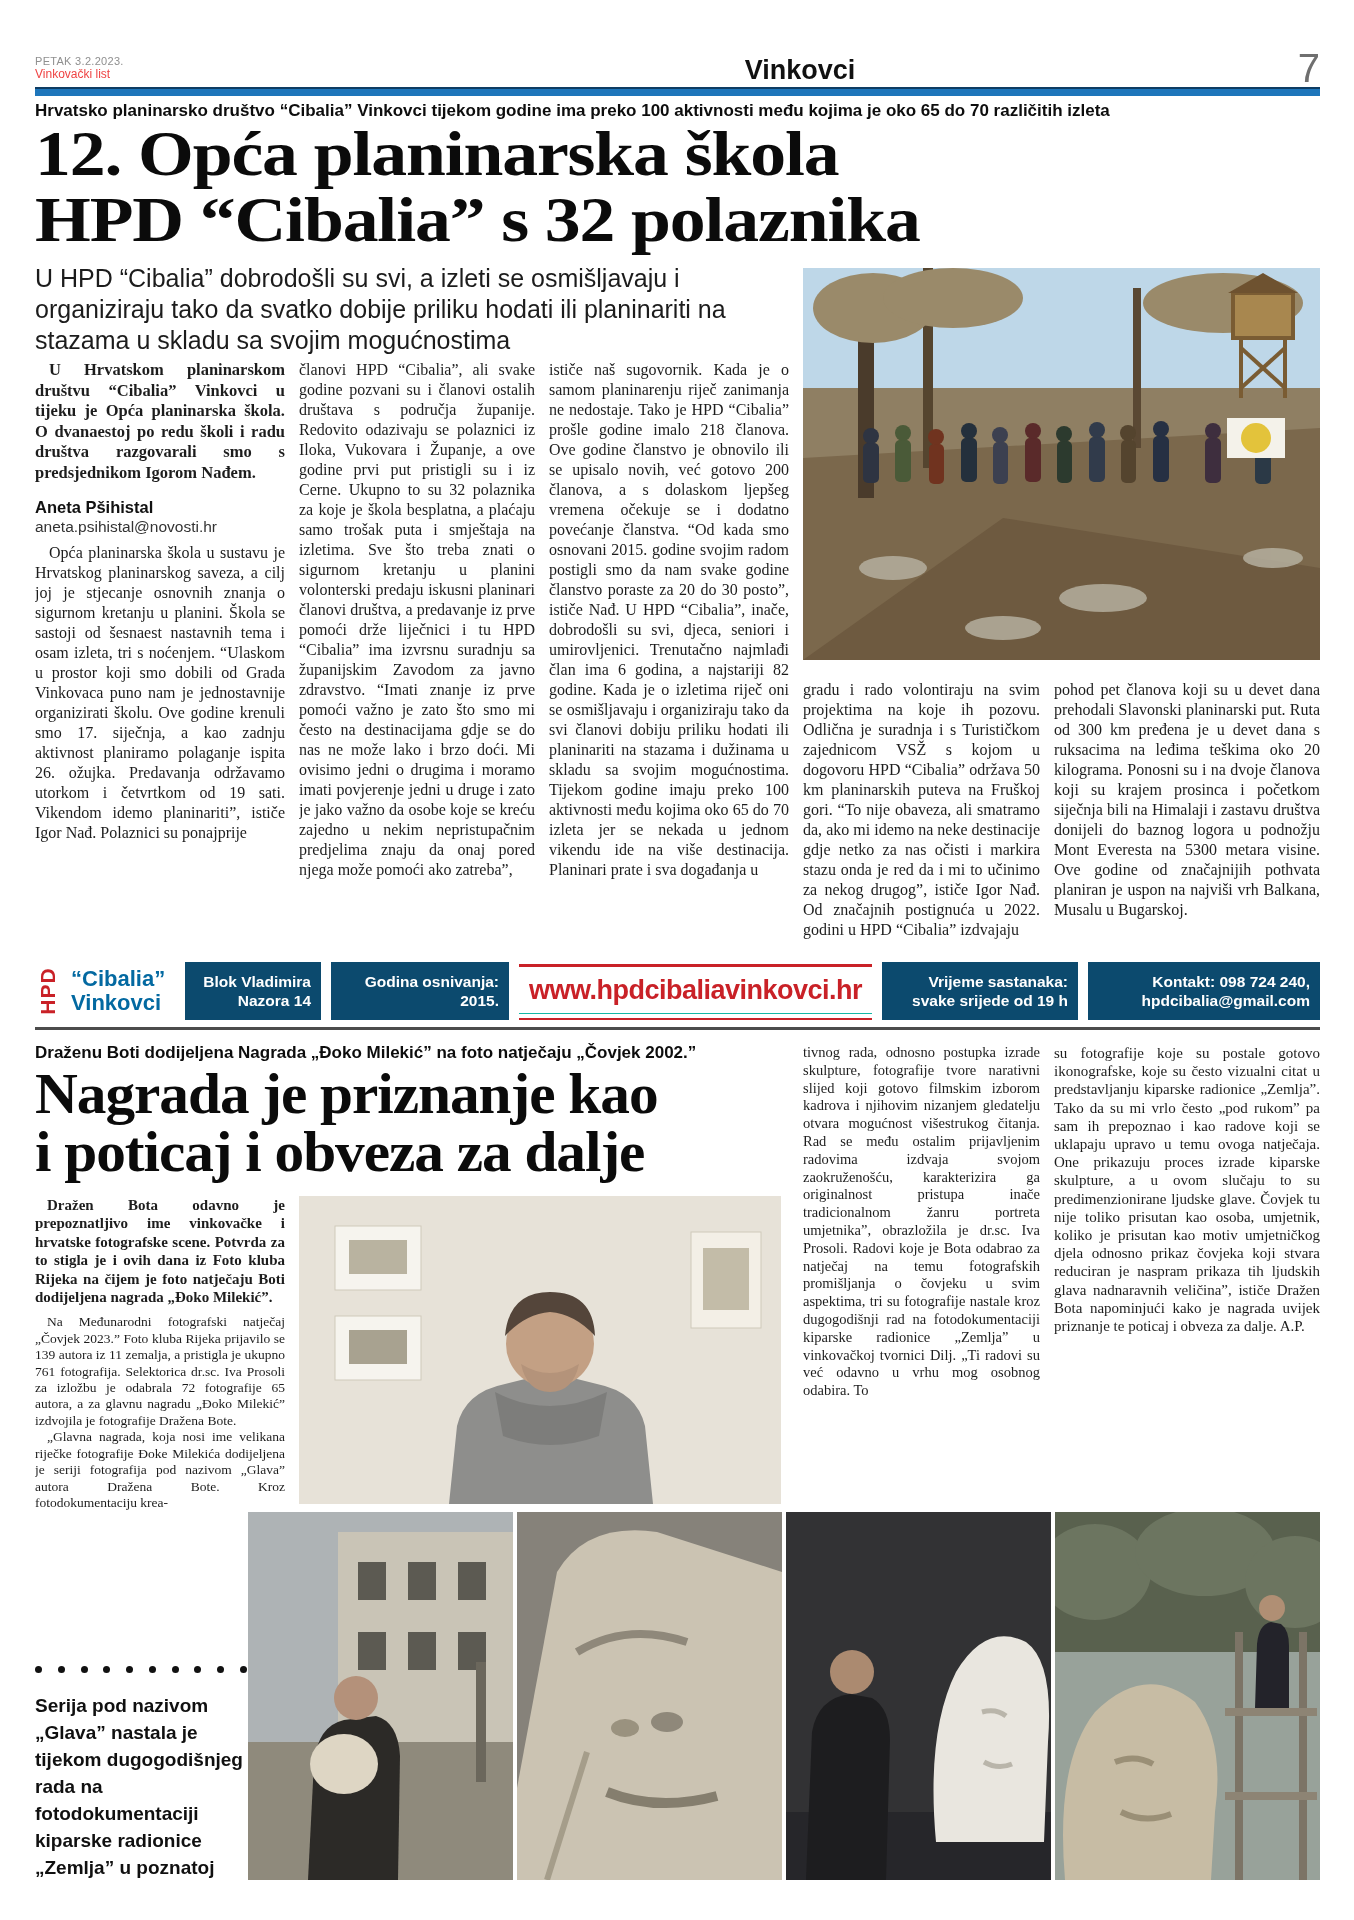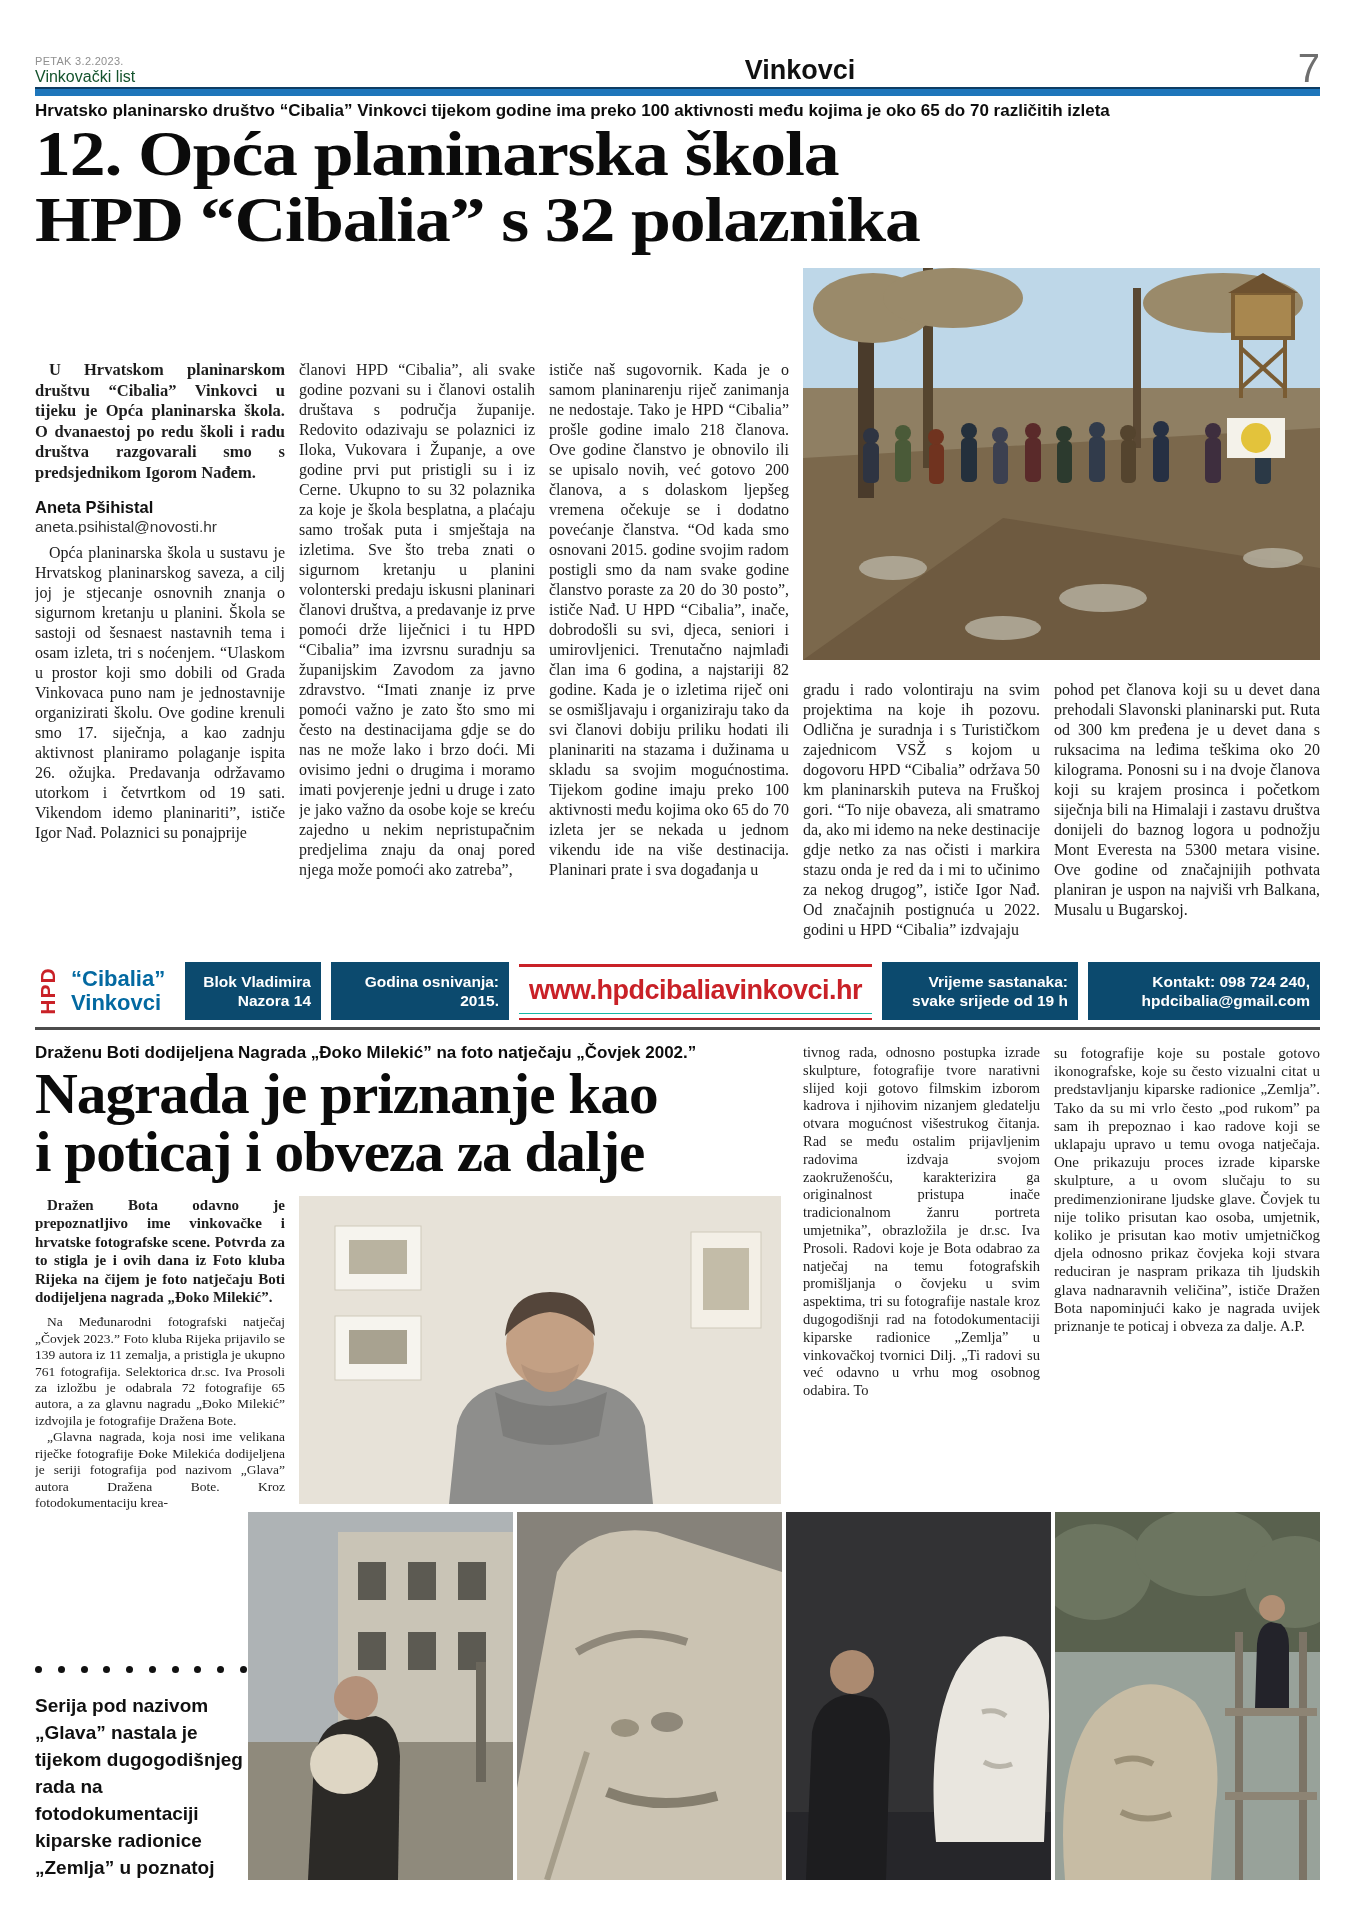--- a/index.html
+++ b/index.html
@@ -2,21 +2,21 @@
 <html><head>
 <meta charset="utf-8">
 <style>
   html,body{margin:0;padding:0;background:#d8d8d8;}
   .page{position:relative;width:1354px;height:1920px;background:#fff;margin:0 auto;overflow:hidden;
         font-family:"Liberation Serif",serif;color:#1a1a1a;}
   .abs{position:absolute;}
   
   .hdr-left{left:35px;top:55px;font-family:"Liberation Sans",sans-serif;line-height:1.15;}
   .hdr-date{font-size:11px;color:#8f8f8f;letter-spacing:.3px;}
-  .hdr-pub{font-size:16px;color:#14532d;font-weight:500;}
+  .hdr-pub{font-size:12px;color:#ef4444;font-weight:500;}
   .hdr-section{left:690px;top:55px;width:220px;text-align:center;font-family:"Liberation Sans",sans-serif;
                font-size:27px;font-weight:600;color:#111;}
   .hdr-num{right:34px;top:46px;font-family:"Liberation Sans",sans-serif;font-size:40px;font-weight:400;color:#6f6f6f;}
   .rule-dark{left:35px;right:34px;top:87px;height:2px;background:#0e3c63;}
   .rule-blue{left:35px;right:34px;top:89px;height:7px;background:#1e76bb;}
   
   .kicker{left:35px;top:101px;right:34px;font-family:"Liberation Sans",sans-serif;
           font-size:17px;font-weight:700;color:#0d0d0d;}
   .h1{left:35px;top:121px;width:1145px;font-weight:700;font-size:64px;line-height:66px;
       letter-spacing:-1px;color:#0b0b0b;transform:scaleX(1.12);transform-origin:0 0;}
@@ -85,20 +85,21 @@
   <div class="abs hdr-section">Vinkovci</div>
   <div class="abs hdr-num">7</div>
   <div class="abs rule-dark"></div>
   <div class="abs rule-blue"></div>
 
   <div class="abs kicker">Hrvatsko planinarsko društvo “Cibalia” Vinkovci tijekom godine ima preko 100 aktivnosti među kojima je oko 65 do 70 različitih izleta</div>
   <div class="abs h1">
     <span style="display:block">12. Opća planinarska škola</span>
     <span style="display:block">HPD “Cibalia” s 32 polaznika</span>
   </div>
+  <div class="abs deck">U HPD “Cibalia” dobrodošli su svi, a izleti se osmišljavaju i organiziraju tako da svatko dobije priliku hodati ili planinariti na stazama u skladu sa svojim mogućnostima</div>
 
   <div class="photo ph1">
     <svg viewBox="0 0 517 392" preserveAspectRatio="none">
       <rect x="0" y="0" width="517" height="150" fill="#bed7e8"></rect>
       <rect x="0" y="120" width="517" height="90" fill="#8f7f63"></rect>
       <polygon points="0,392 0,190 517,160 517,392" fill="#7b684c"></polygon>
       <polygon points="0,392 200,250 517,300 517,392" fill="#6e5a40"></polygon>
       <rect x="55" y="10" width="16" height="220" fill="#4a3b2b"></rect>
       <rect x="120" y="0" width="10" height="200" fill="#55452f"></rect>
       <rect x="330" y="20" width="8" height="160" fill="#5a4833"></rect>

